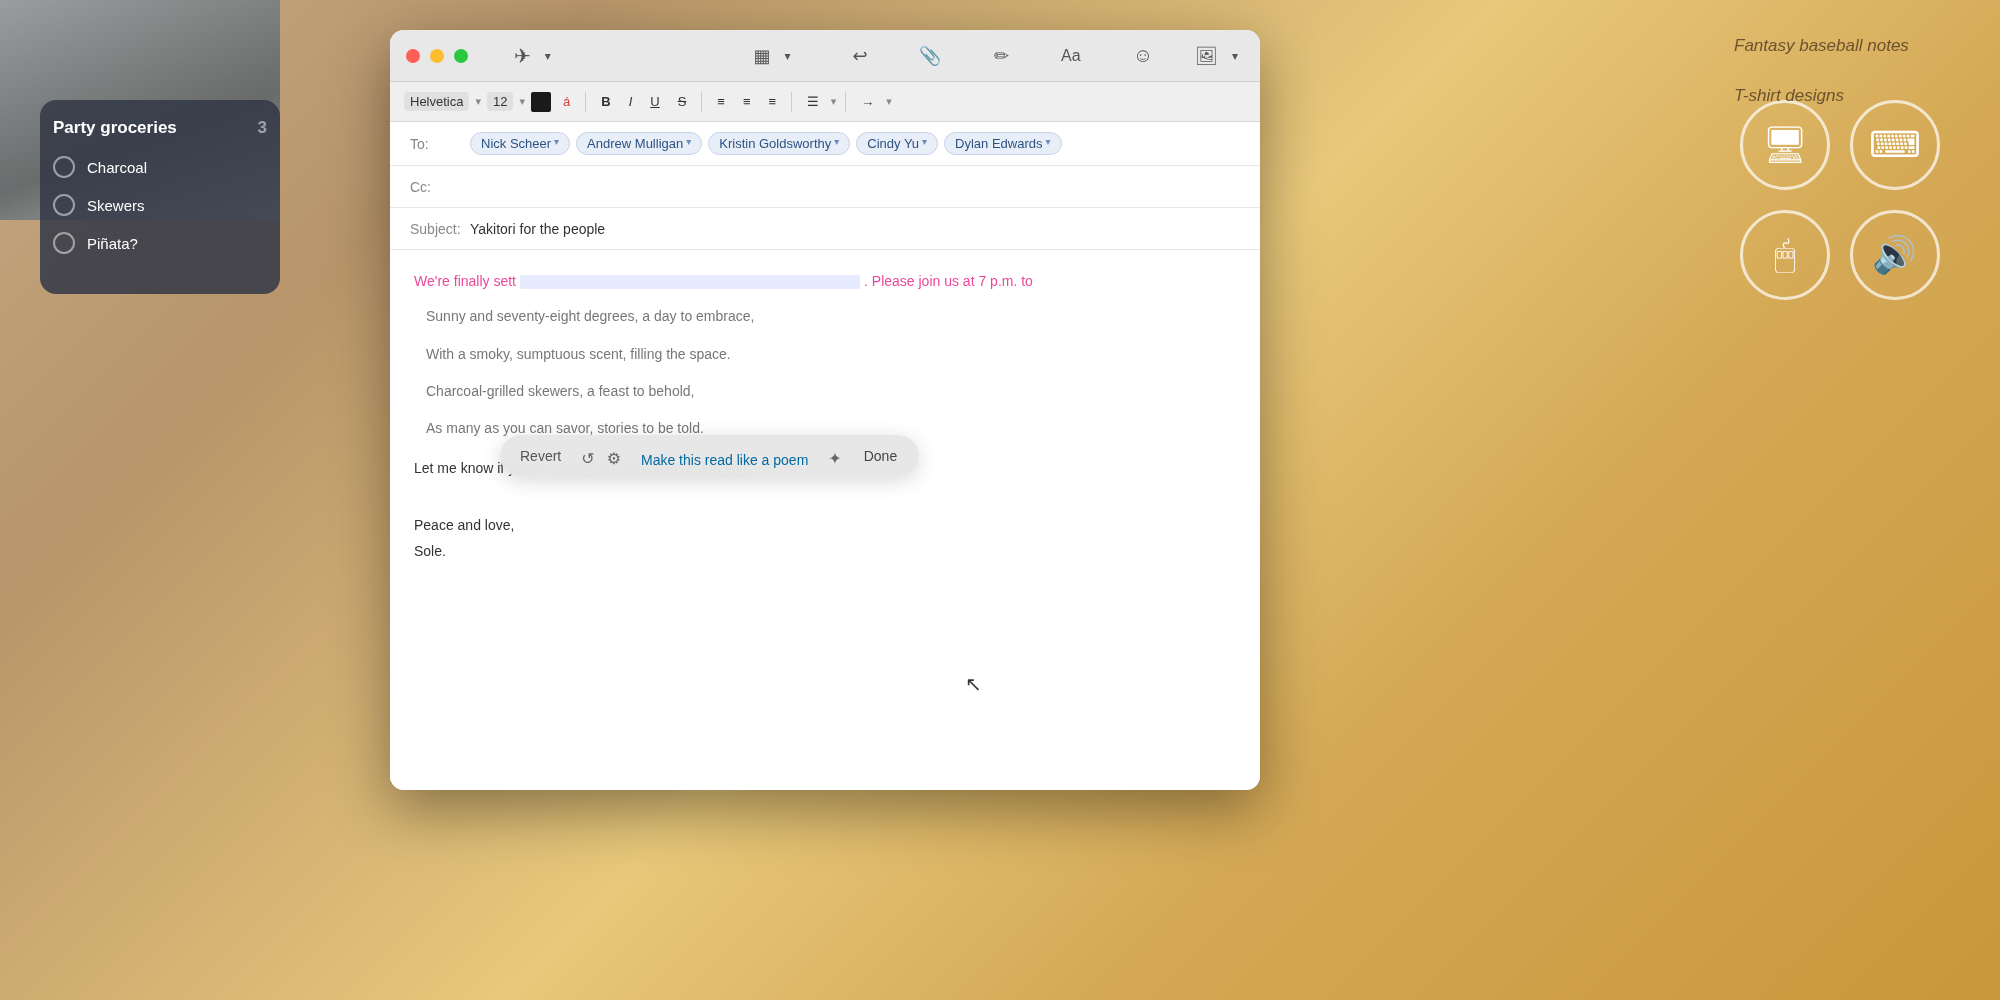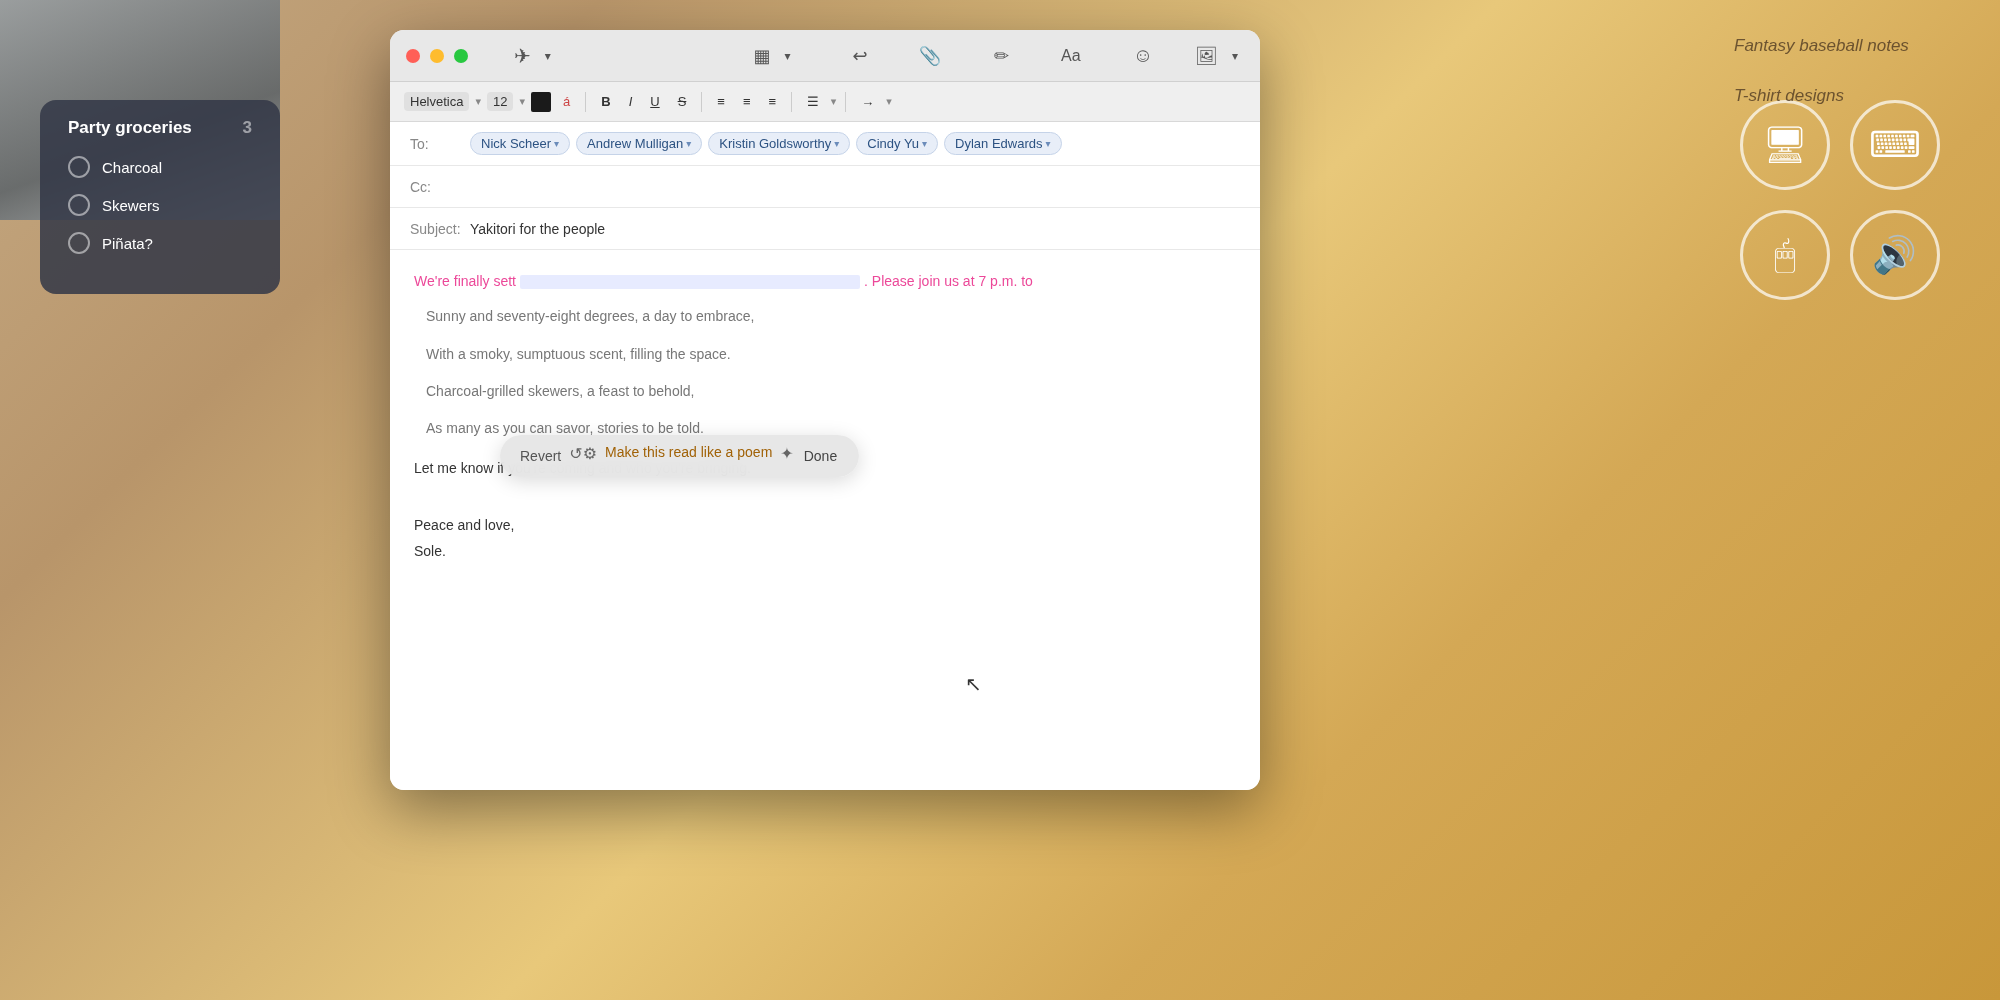--- a/index.html
+++ b/index.html
@@ -28,21 +28,21 @@
     }
 
     
     .reminders-widget {
       position: absolute;
       top: 100px;
       left: 40px;
       width: 240px;
       background: rgba(50, 55, 70, 0.85);
       border-radius: 16px;
-      padding: 18px 28px 24px;
+      padding: 18px 13px 24px;
       color: white;
     }
 
     .reminders-header {
       display: flex;
       align-items: center;
       justify-content: space-between;
       margin-bottom: 18px;
     }
 
@@ -241,21 +241,20 @@
     }
 
     .recipient-tag {
       background: #e8eef8;
       border: 1px solid #c5d3e8;
       border-radius: 20px;
       padding: 3px 10px;
       font-size: 13px;
       color: #2c5282;
       display: flex;
-      align-items: center;
       gap: 3px;
       cursor: pointer;
     }
 
     .recipient-arrow {
       font-size: 10px;
       color: #6b8cba;
     }
 
     .subject-value {
@@ -292,42 +291,43 @@
 
     
     .ai-toolbar {
       position: absolute;
       top: 185px;
       left: 110px;
       background: rgba(230, 230, 230, 0.95);
       border-radius: 28px;
       padding: 6px 12px;
       display: flex;
-      align-items: flex-start;
+      align-items: flex-end;
+      gap: 12px;
       box-shadow: 0 4px 20px rgba(0,0,0,0.15);
       backdrop-filter: blur(10px);
     }
 
     .ai-btn {
       font-size: 14px;
       color: #555;
       cursor: pointer;
       padding: 4px 8px;
       border-radius: 6px;
     }
 
     .ai-icon {
       font-size: 16px;
       cursor: pointer;
       color: #666;
     }
 
     .ai-prompt {
       font-size: 14px;
-      color: #a16207;
+      color: #0369a1;
       flex: 1;
       padding: 0 8px;
     }
 
     .ai-done-btn {
       font-size: 14px;
       color: #444;
       font-weight: 500;
       cursor: pointer;
       padding: 4px 10px;

